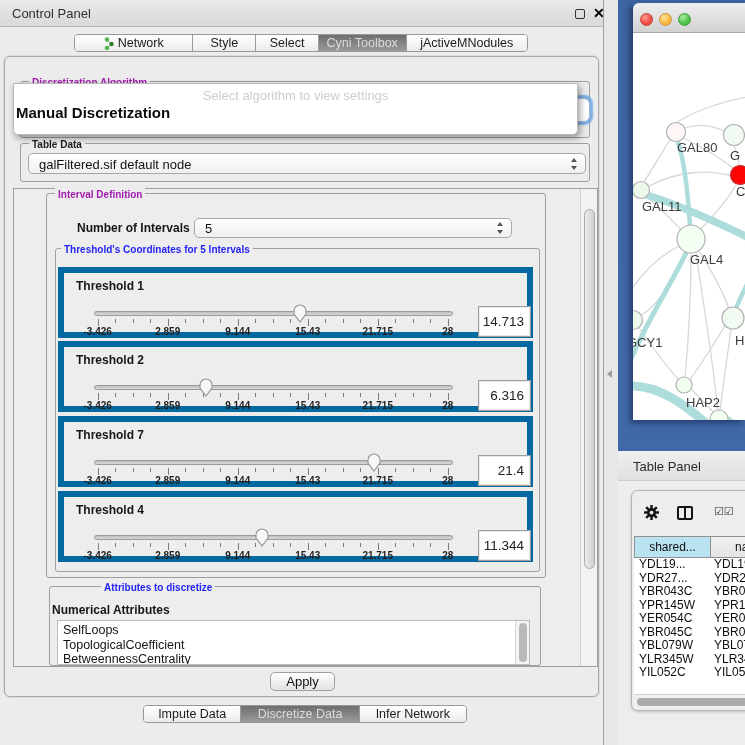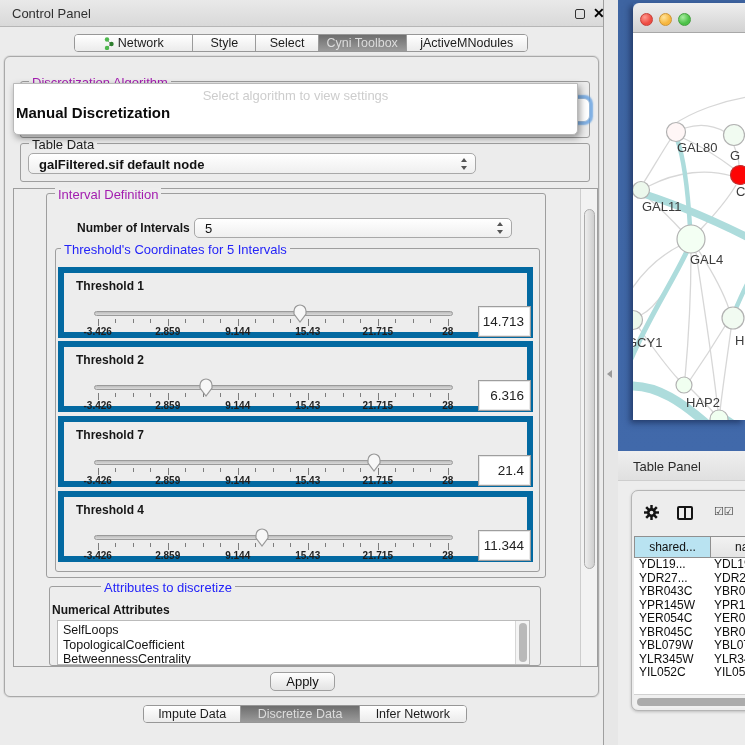--- a/index.html
+++ b/index.html
@@ -27,21 +27,21 @@
   .tabseg.sel { background:linear-gradient(#6e6e6e,#9b9b9b); color:#dcdcdc; }
   #top-tabs { left:74px; top:34px; width:454px; }
   #bottom-tabs { left:143px; top:705px; width:324px;text-align:center; }
 
   
   #content-panel { left:4px; top:56px; width:595px; height:641px;
     border:1px solid #a9a9a9; border-radius:6px; background:#ececec;
     box-shadow:0 0 0 1px #dcdcdc; }
 
   .groupbox { position:absolute; border:1px solid #9e9e9e; border-radius:3px; }
-  .grouplabel { position:absolute; top:-6px; font-size:13px; padding:0 3px; background:#ececec; line-height:13px; }
+  .grouplabel { position:absolute; top:-6px; font-size:10px; padding:0 3px; background:#ececec; line-height:13px;font-weight:bold; }
   .green { color:#a21caf; }
   .blue { color:#2424f8; }
   .dark { color:#1d1d1d; }
 
   .combo { position:absolute; background:linear-gradient(#ffffff,#efefef);
     border:1px solid #a8a8a8; border-radius:5px; font-size:13px; color:#111; }
   .combo .val { position:absolute; left:10px; top:3px; }
   .spin { position:absolute; right:8px; top:0; height:100%; display:flex; flex-direction:column; align-items:center; justify-content:center; gap:2px; }
   .spin .u { width:0; height:0; border-left:3.5px solid transparent; border-right:3.5px solid transparent;
     border-bottom:4.5px solid #555; margin-bottom:2px; }
@@ -183,21 +183,21 @@
 
     <div class="abs" id="content-panel"></div>
 
     <div class="groupbox" id="algo-group" style="left:20px;top:81px;width:570px;height:57px;">
       <div class="grouplabel green" style="left:8px;">Discretization Algorithm</div>
     </div>
     <div class="abs" id="algo-combo"></div>
 
     <div class="groupbox" id="tabledata-group" style="left:20px;top:143px;width:570px;height:39px;">
       <div class="grouplabel dark" style="left:8px;">Table Data</div>
-      <div class="combo" style="left:7px;top:9px;width:448px;height:21px;font-weight:bold;">
+      <div class="combo" style="left:7px;top:9px;width:558px;height:21px;">
         <span class="val">galFiltered.sif default node</span>
         <span class="spin">
             <span class="u"></span>
             <span class="d"></span>
           </span>
       </div>
     </div>
 
     <div class="abs" id="scrollpane">
 

